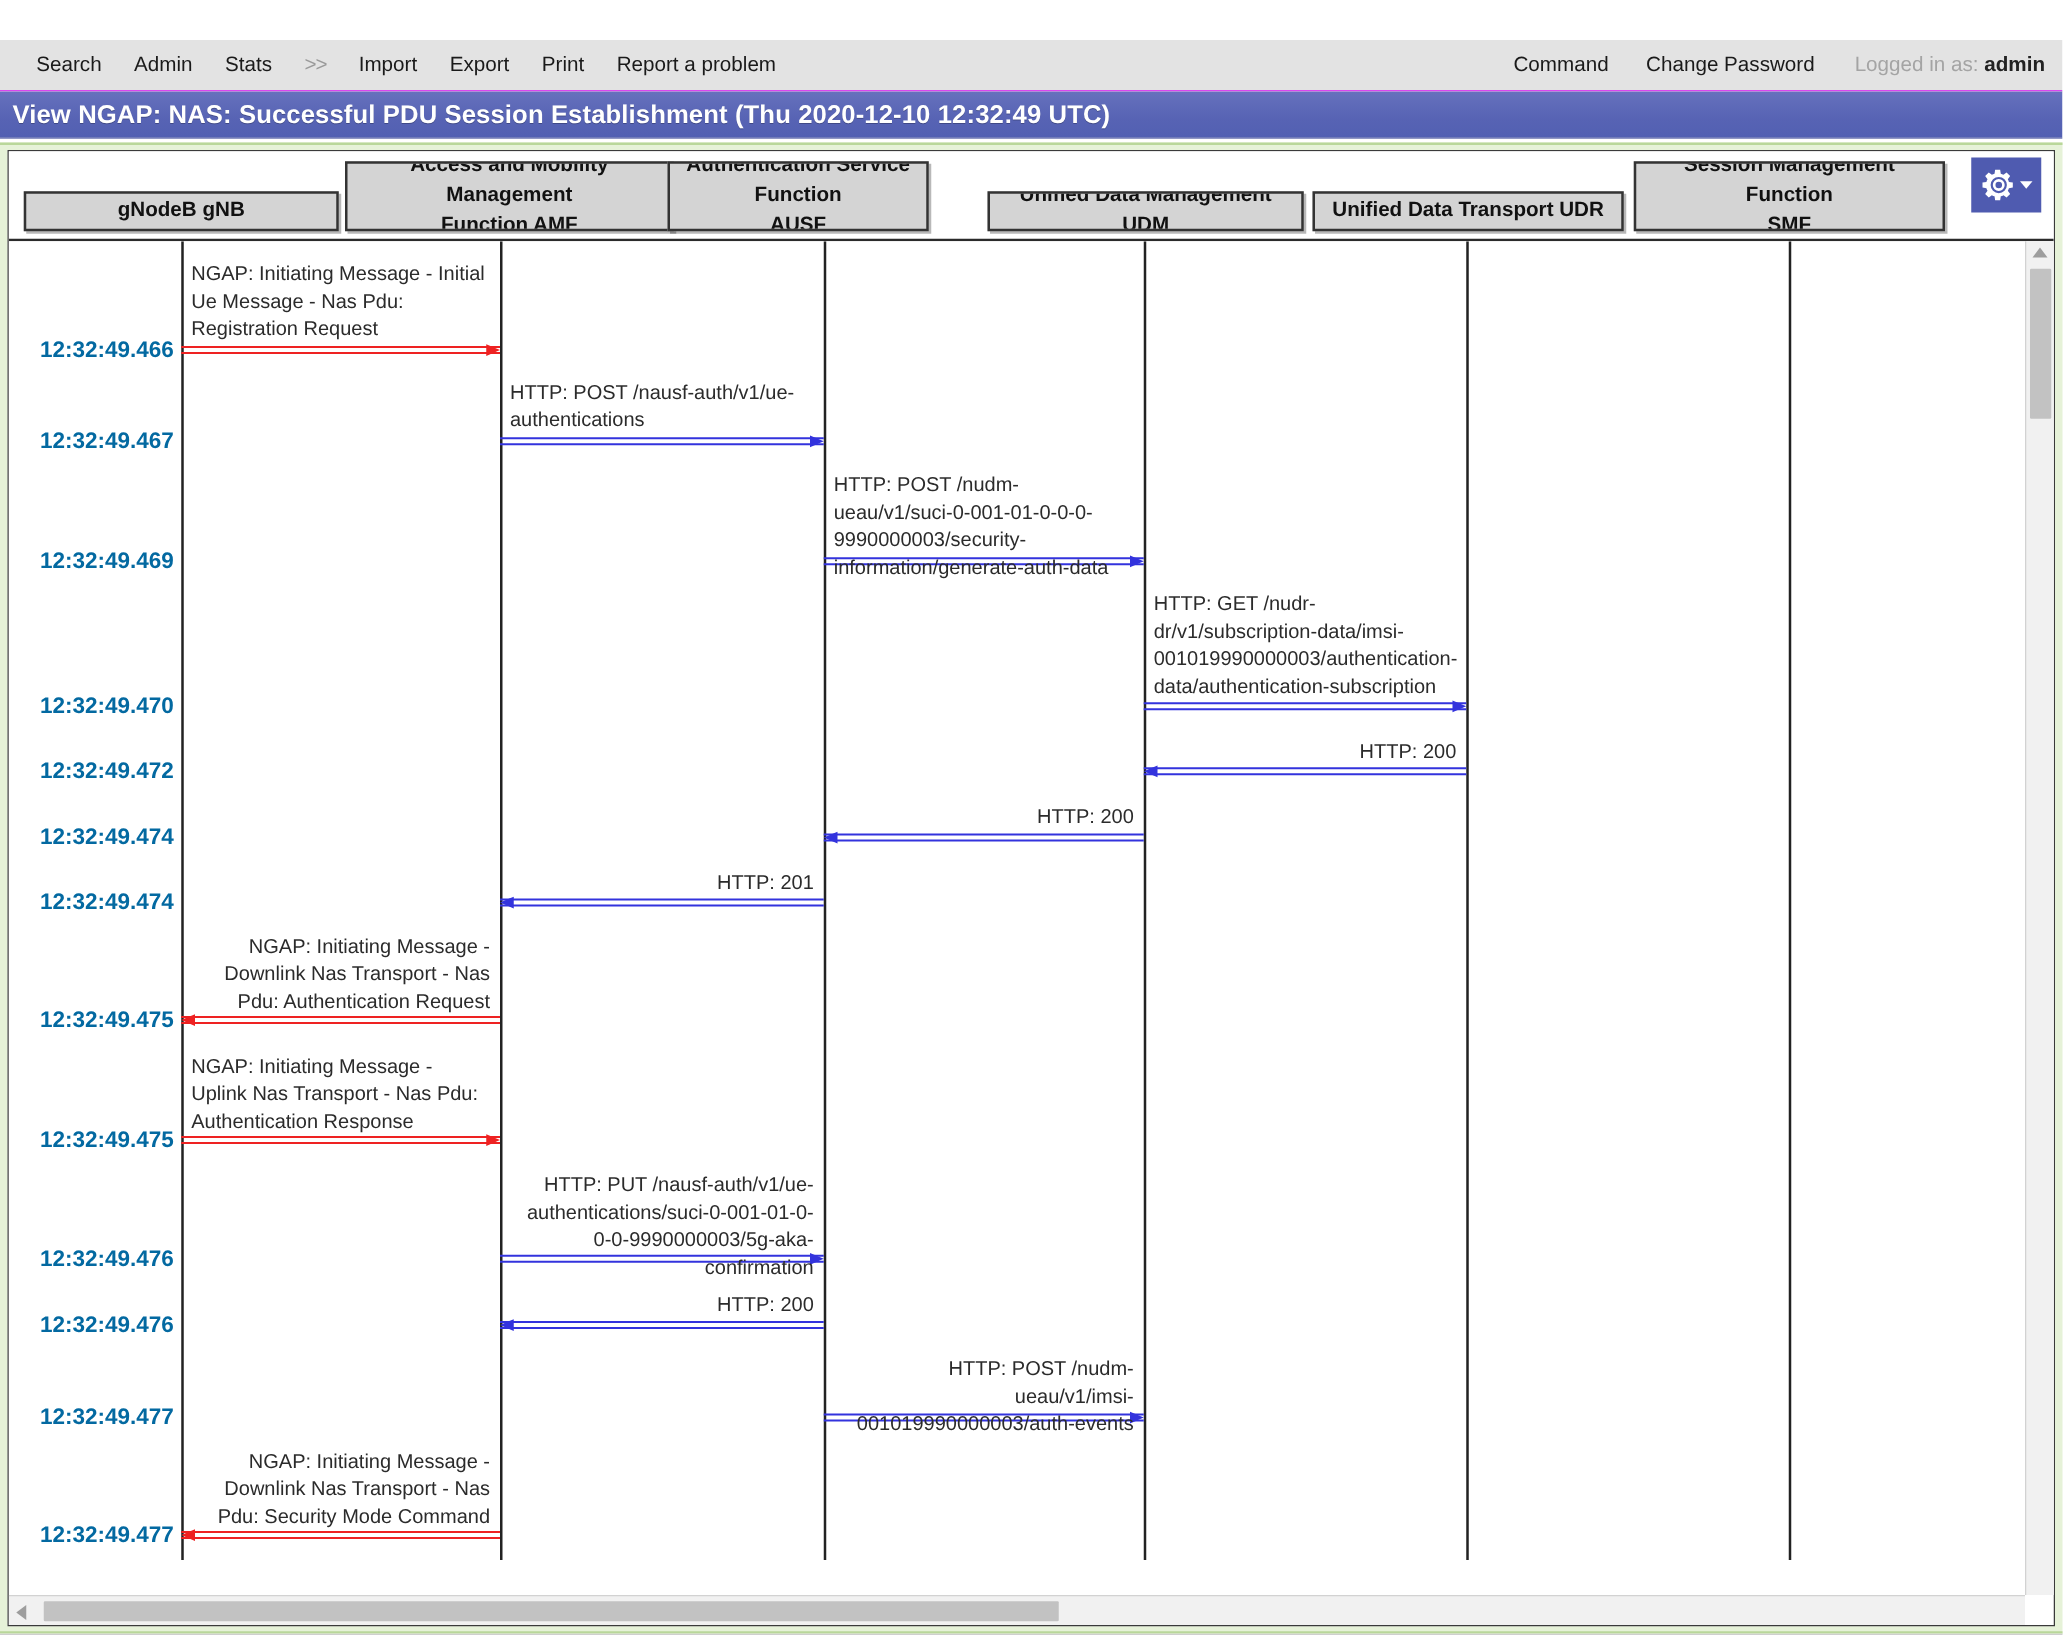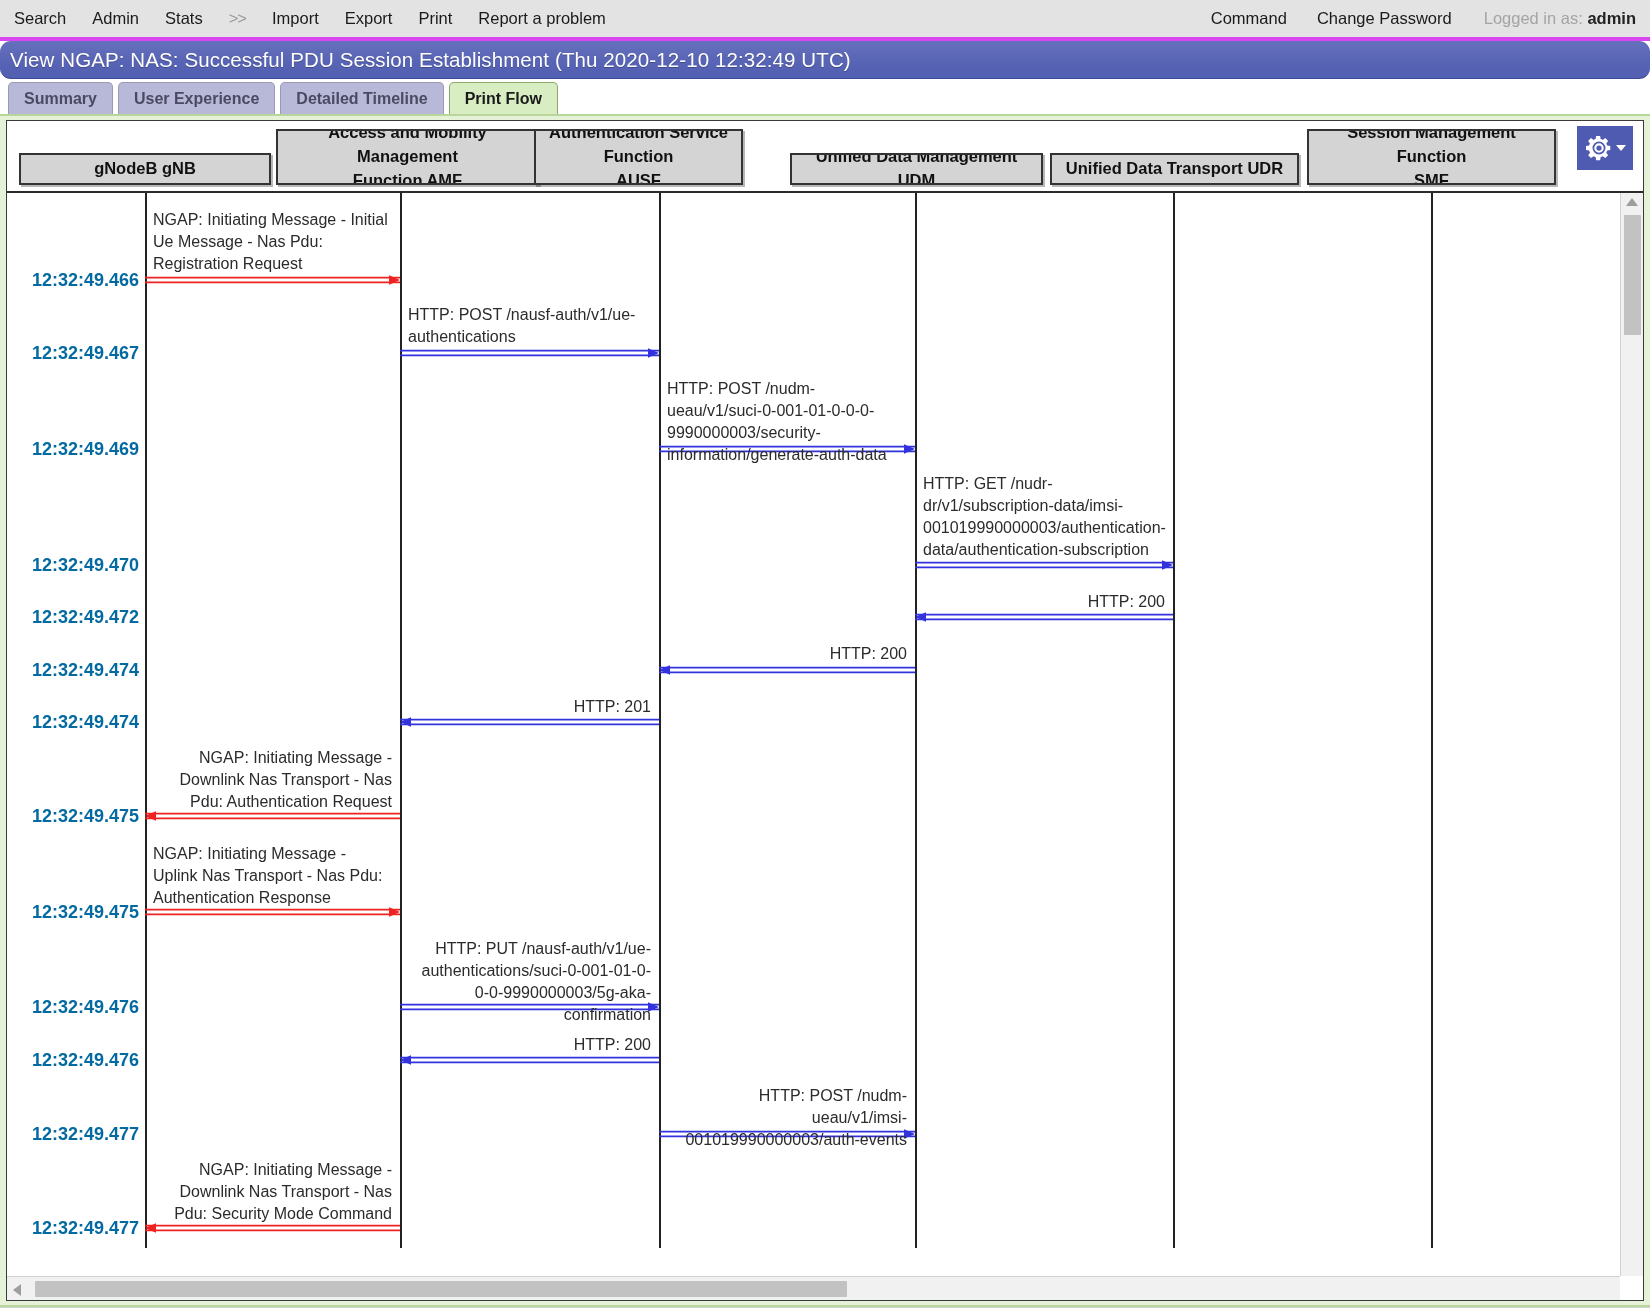--- a/index.html
+++ b/index.html
@@ -8,27 +8,28 @@
     width: 1650px; height: 1313px;
     overflow: hidden;
     background: #ffffff;
     font-family: "Liberation Sans", sans-serif;
   }
 
   
   #menubar {
     height: 41px;
     background: #e3e3e3;
-    border-bottom: 4px solid #d946ef;
-    display: flex;
-    align-items: center;
-    padding: 0 14px;
+    border-bottom: 1px solid #d946ef;
+    display: flex;
+    align-items: center;
+    padding: 0 29px;
     font-size: 16.5px;
     color: #1a1a1a;
     position: relative;
+    margin-top: 32px;
   }
   #menubar .mi {
     margin-right: 26px;
     white-space: nowrap;
     cursor: pointer;
   }
   #menubar .mi.chev { color: #9a9a9a; letter-spacing: -1px; }
   #menubar .right {
     position: absolute;
     right: 14px;
@@ -42,26 +43,25 @@
   
   #titlebar {
     height: 38px;
     background: linear-gradient(to bottom, #6671bd 0%, #5763b4 60%, #5260b2 100%);
     border-bottom: 1px solid #3d4a99;
     display: flex;
     align-items: center;
     padding-left: 10px;
     color: #ffffff;
     font-size: 20.5px;
-    font-weight: normal;
+    font-weight: bold;
     letter-spacing: 0.1px;
     text-shadow: 0 1px 0 rgba(0,0,0,.25);
     white-space: nowrap;
     overflow: hidden;
-    border-radius: 11px;
   }
 
   
   #tabstrip {
     height: 35px;
     background: #ffffff;
     display: flex;
     align-items: flex-end;
     padding-left: 8px;
     border-bottom: 0;

